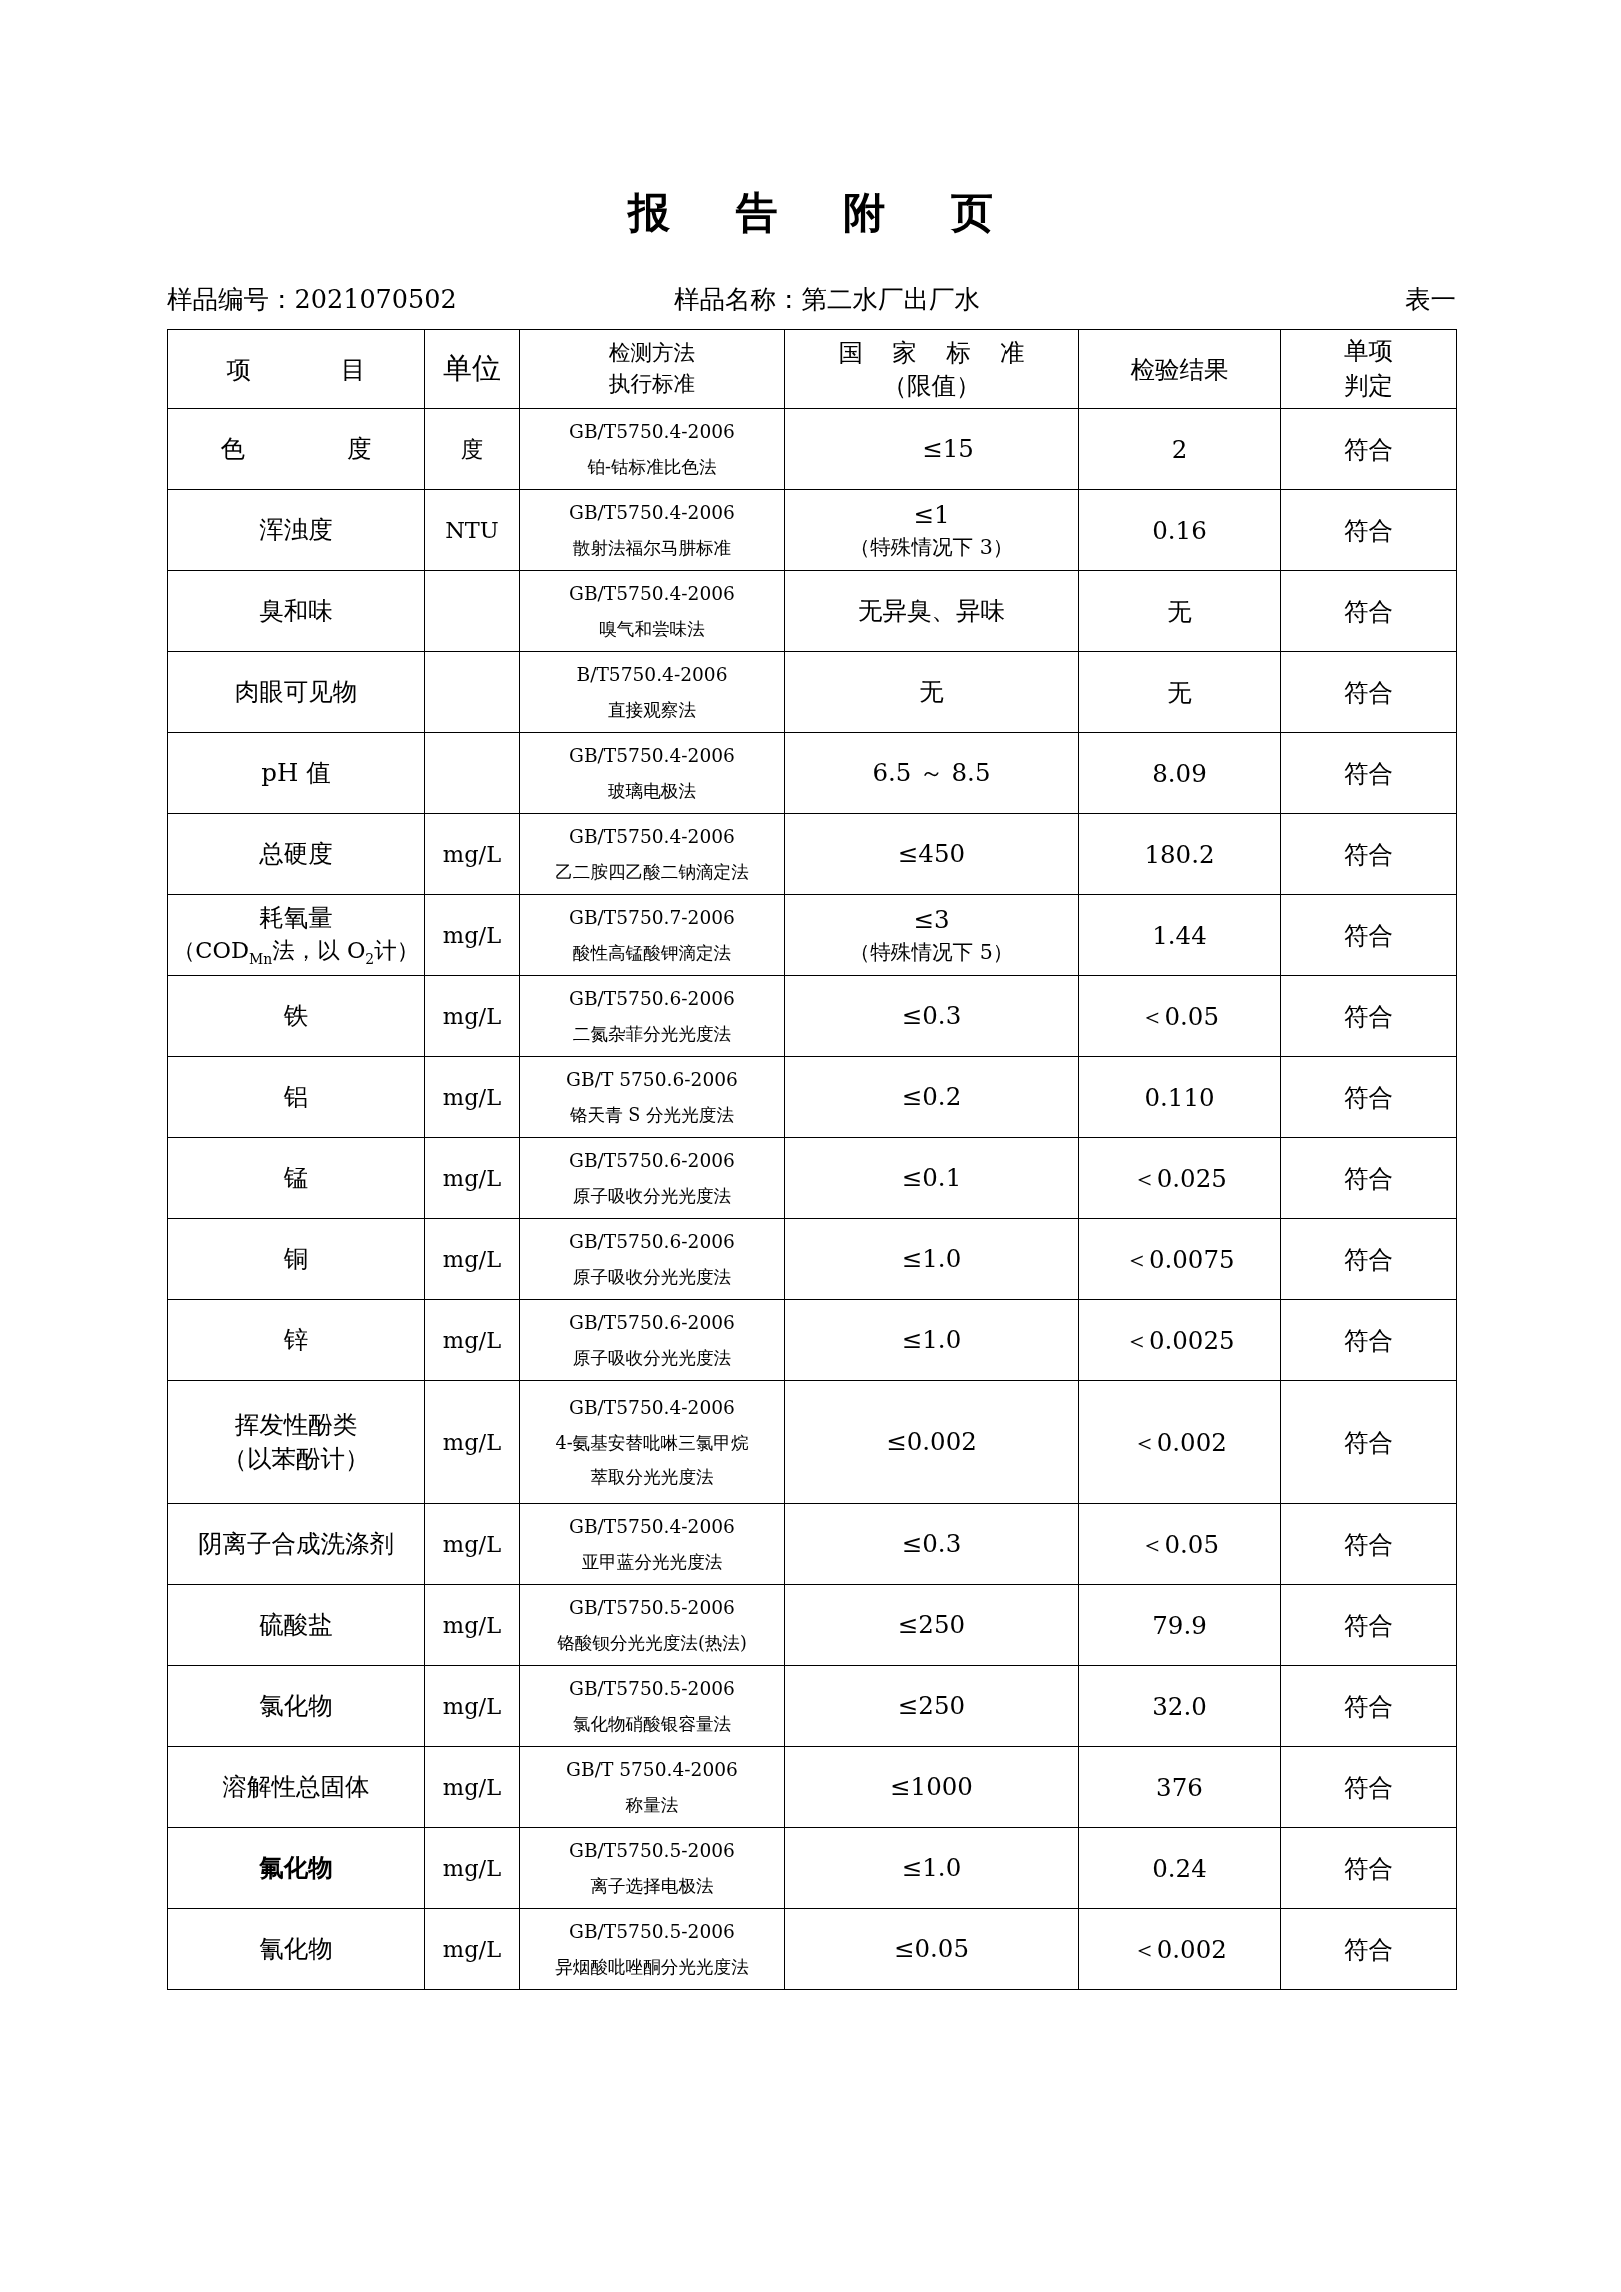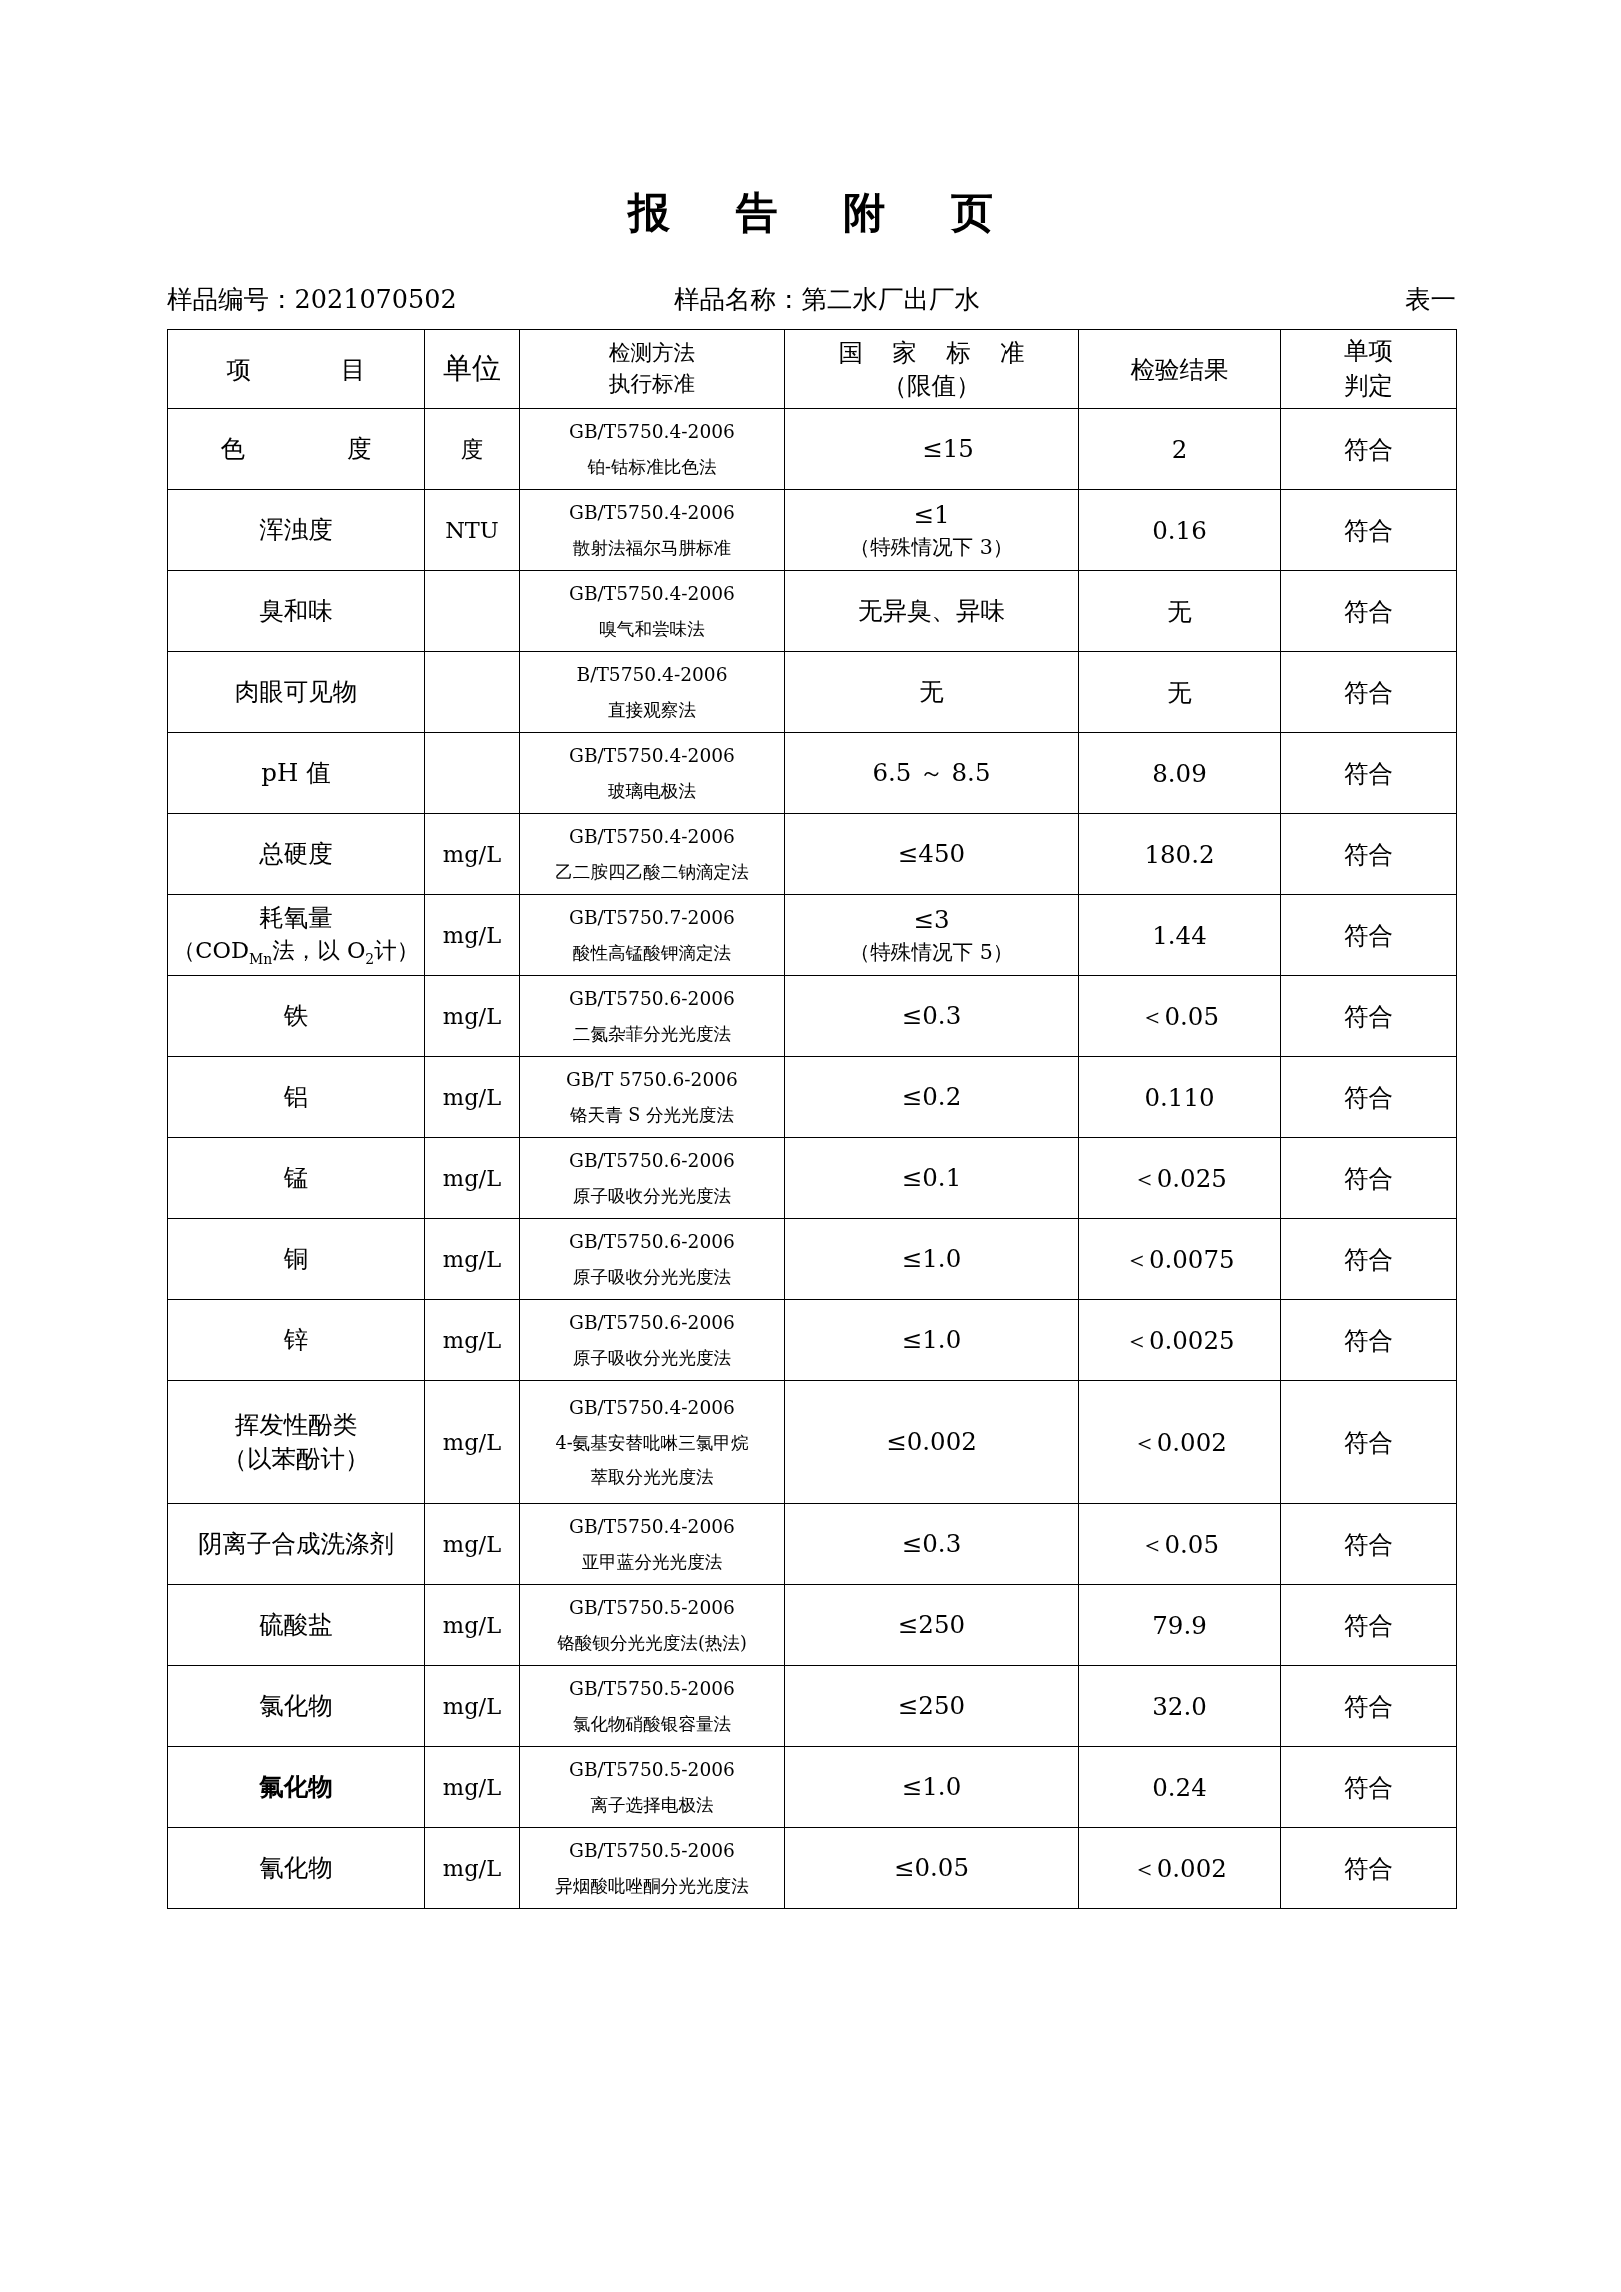--- a/index.html
+++ b/index.html
@@ -566,20 +566,43 @@
             <div class="cell-std">≤250</div>
           </td>
           <td style="height: 76px;">
             <div class="cell-result">32.0</div>
           </td>
           <td style="height: 76px;">
             <div class="cell-judge">符合</div>
           </td>
         </tr>
         <tr>
+          <td style="height: 76px;">
+            <div class="cell-item">溶解性总固体</div>
+          </td>
+          <td style="height: 76px;">
+            <div class="cell-unit">mg/L</div>
+          </td>
+          <td style="height: 76px;">
+            <div class="cell-method">
+              <span class="m-code">GB/T 5750.4-2006</span>
+              <span class="m-name">称量法</span>
+            </div>
+          </td>
+          <td style="height: 76px;">
+            <div class="cell-std">≤1000</div>
+          </td>
+          <td style="height: 76px;">
+            <div class="cell-result">376</div>
+          </td>
+          <td style="height: 76px;">
+            <div class="cell-judge">符合</div>
+          </td>
+        </tr>
+        <tr>
           <td style="height: 76px; font-weight: bold;">
             <div class="cell-item">氟化物</div>
           </td>
           <td style="height: 76px;">
             <div class="cell-unit">mg/L</div>
           </td>
           <td style="height: 76px;">
             <div class="cell-method">
               <span class="m-code">GB/T5750.5-2006</span>
               <span class="m-name">离子选择电极法</span>

